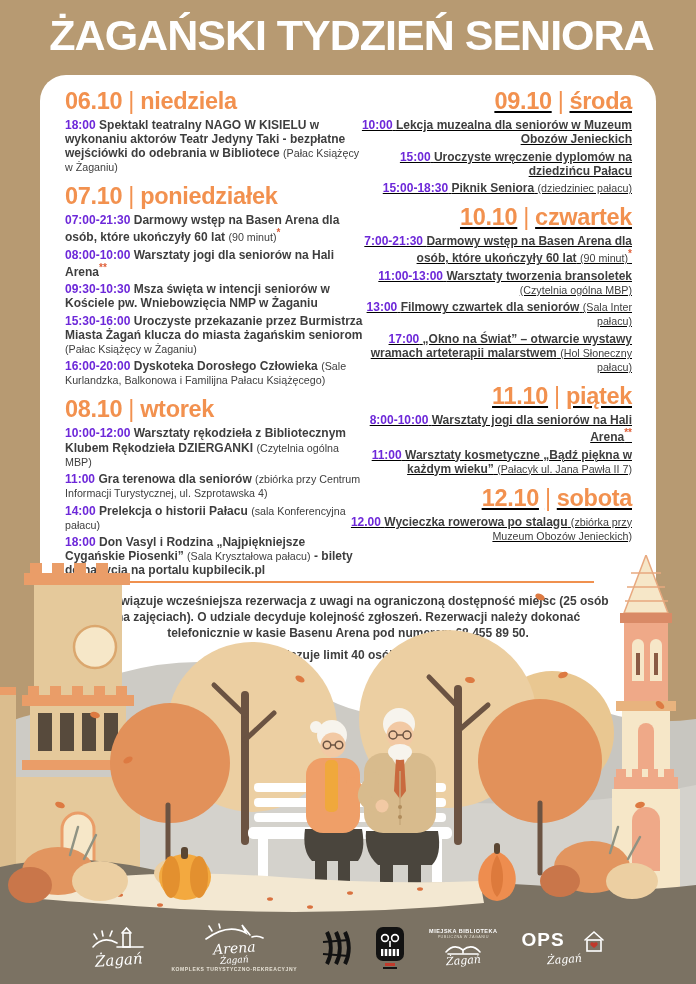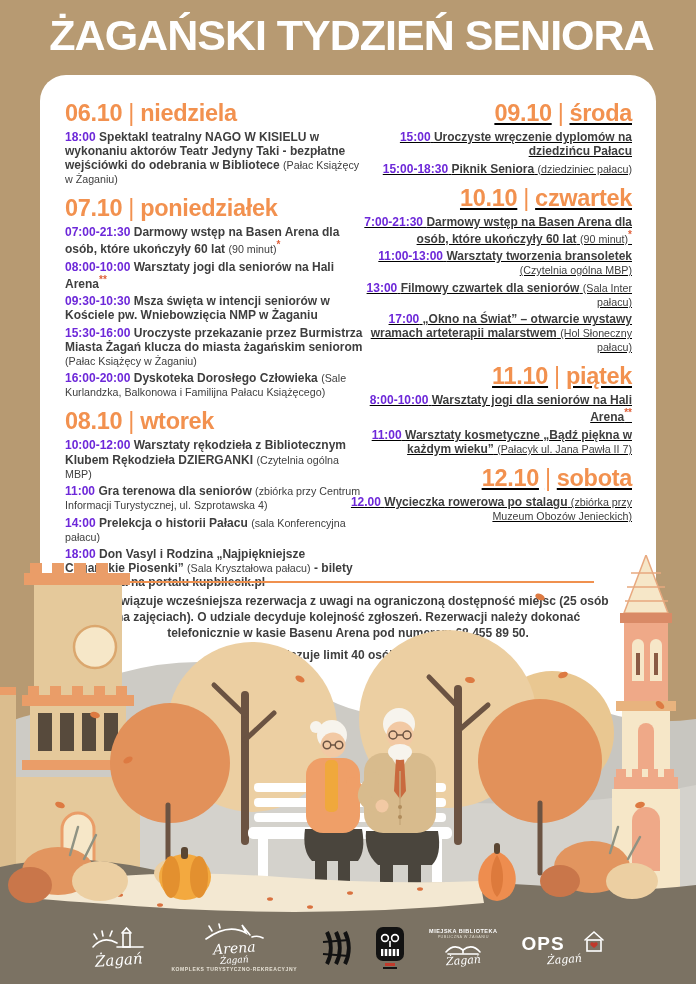--- a/index.html
+++ b/index.html
@@ -7,21 +7,21 @@
   .poster{position:relative;width:696px;height:984px;background:#b79a72;overflow:hidden;
           font-family:"Liberation Sans",sans-serif;}
   .title{position:absolute;top:11px;left:0;width:100%;text-align:center;color:#ffffff;
          font-size:43px;font-weight:800;letter-spacing:-1px;padding-left:7px;}
   .card{position:absolute;left:40px;top:75px;width:616px;height:598px;background:#ffffff;
         border-radius:26px;z-index:2;}
   .col{position:absolute;top:13px;}
   .col-left{left:25px;width:300px;text-align:left;}
   .col-right{right:24px;width:286px;text-align:right;text-decoration:underline;}
   .day-head{font-size:23.5px;font-weight:800;color:#f2914f;margin:9px 0 3px;letter-spacing:-0.3px;}
-  .day-head:first-child{margin-top:12px;}
+  .day-head:first-child{margin-top:0;}
   .d-sep{font-weight:400;margin:0 6px;}
   .evt{font-size:12px;line-height:1.17;margin-bottom:3.5px;color:#3e3e3e;font-weight:700;}
   .evt .time{color:#6d28d9;text-align:center;}
   .evt .note{font-size:10.7px;font-weight:400;}
   .evt .mark{color:#e0603a;font-size:10px;font-weight:800;}
   .footer-note{position:absolute;left:0;right:0;top:506px;}
   .fdivider{width:492px;margin:0 auto 7px;border-top:2px solid #f0914f;}
   .fnote{font-size:12px;font-weight:700;color:#3e3e3e;text-align:center;line-height:1.32;margin:0 44px 3px;}
   .fnote .fmark{color:#e0603a;font-weight:800;}
   .illustration{position:absolute;left:0;top:555px;width:696px;height:429px;z-index:5;pointer-events:none;}
@@ -32,21 +32,21 @@
   .lg-zagan .script{font-size:15px;}
   .lg-arena .script{font-size:14px;}
   .lg-arena .script2{font-size:9px;}
   .lg-arena .sub{font-size:5px;color:#e6e1d5;letter-spacing:.6px;margin-top:2px;font-weight:700;}
   .lg-muzeum{flex-direction:row;gap:7px;align-items:center;}
   .lg-muzeum .t1{font-size:21px;font-weight:800;color:#121212;letter-spacing:.5px;}
   .lg-muzeum .t2{font-size:8px;font-weight:800;color:#121212;letter-spacing:1.4px;}
   .lg-bib .t1{font-size:5.5px;font-weight:800;color:#fff;letter-spacing:.5px;}
   .lg-bib .t2{font-size:3.8px;color:#ded9cc;letter-spacing:.4px;}
   .lg-bib .script{font-size:11px;}
-  .lg-ops .row{display:flex;align-items:flex-end;gap:16px;}
+  .lg-ops .row{display:flex;align-items:flex-start;gap:16px;}
   .lg-ops .t1{font-size:19px;font-weight:800;color:#fff;letter-spacing:1px;}
   .lg-ops .script{font-size:11px;}
 </style>
 </head>
 <body>
 
 <div class="poster">
 
   <div class="title">ŻAGAŃSKI TYDZIEŃ SENIORA</div>
 
@@ -61,20 +61,21 @@
         <p class="evt"><span class="time">15:30-16:00</span> <span class="body">Uroczyste przekazanie przez Burmistrza Miasta Żagań klucza do miasta żagańskim seniorom</span> <span class="note">(Pałac Książęcy w Żaganiu)</span></p>
         <p class="evt"><span class="time">16:00-20:00</span> <span class="body">Dyskoteka Dorosłego Człowieka</span> <span class="note">(Sale Kurlandzka, Balkonowa i Familijna Pałacu Książęcego)</span></p>
         <div class="day-head"><span class="d-date">08.10</span><span class="d-sep">|</span><span class="d-name">wtorek</span></div>
         <p class="evt"><span class="time">10:00-12:00</span> <span class="body">Warsztaty rękodzieła z Bibliotecznym Klubem Rękodzieła DZIERGANKI</span> <span class="note">(Czytelnia ogólna MBP)</span></p>
         <p class="evt"><span class="time">11:00</span> <span class="body">Gra terenowa dla seniorów</span> <span class="note">(zbiórka przy Centrum Informacji Turystycznej, ul. Szprotawska 4)</span></p>
         <p class="evt"><span class="time">14:00</span> <span class="body">Prelekcja o historii Pałacu</span> <span class="note">(sala Konferencyjna pałacu)</span></p>
         <p class="evt"><span class="time">18:00</span> <span class="body">Don Vasyl i Rodzina „Najpiękniejsze Cygańskie Piosenki”</span> <span class="note">(Sala Kryształowa pałacu)</span> <span class="body">- bilety do nabycia na portalu kupbilecik.pl</span></p>
       </div>
     <div class="col col-right">
         <div class="day-head"><span class="d-date">09.10</span><span class="d-sep">|</span><span class="d-name">środa</span></div>
+        <p class="evt"><span class="time">10:00</span> <span class="body">Lekcja muzealna dla seniorów w Muzeum Obozów Jenieckich</span></p>
         <p class="evt"><span class="time">15:00</span> <span class="body">Uroczyste wręczenie dyplomów na dziedzińcu Pałacu</span></p>
         <p class="evt"><span class="time">15:00-18:30</span> <span class="body">Piknik Seniora</span> <span class="note">(dziedziniec pałacu)</span></p>
         <div class="day-head"><span class="d-date">10.10</span><span class="d-sep">|</span><span class="d-name">czwartek</span></div>
         <p class="evt"><span class="time">7:00-21:30</span> <span class="body">Darmowy wstęp na Basen Arena dla osób, które ukończyły 60 lat</span> <span class="note">(90 minut)</span><sup class="mark">*</sup></p>
         <p class="evt"><span class="time">11:00-13:00</span> <span class="body">Warsztaty tworzenia bransoletek</span> <span class="note">(Czytelnia ogólna MBP)</span></p>
         <p class="evt"><span class="time">13:00</span> <span class="body">Filmowy czwartek dla seniorów</span> <span class="note">(Sala Inter pałacu)</span></p>
         <p class="evt"><span class="time">17:00</span> <span class="body">„Okno na Świat” – otwarcie wystawy wramach arteterapii malarstwem</span> <span class="note">(Hol Słoneczny pałacu)</span></p>
         <div class="day-head"><span class="d-date">11.10</span><span class="d-sep">|</span><span class="d-name">piątek</span></div>
         <p class="evt"><span class="time">8:00-10:00</span> <span class="body">Warsztaty jogi dla seniorów na Hali Arena</span><sup class="mark">**</sup></p>
         <p class="evt"><span class="time">11:00</span> <span class="body">Warsztaty kosmetyczne „Bądź piękna w każdym wieku”</span> <span class="note">(Pałacyk ul. Jana Pawła II 7)</span></p>

